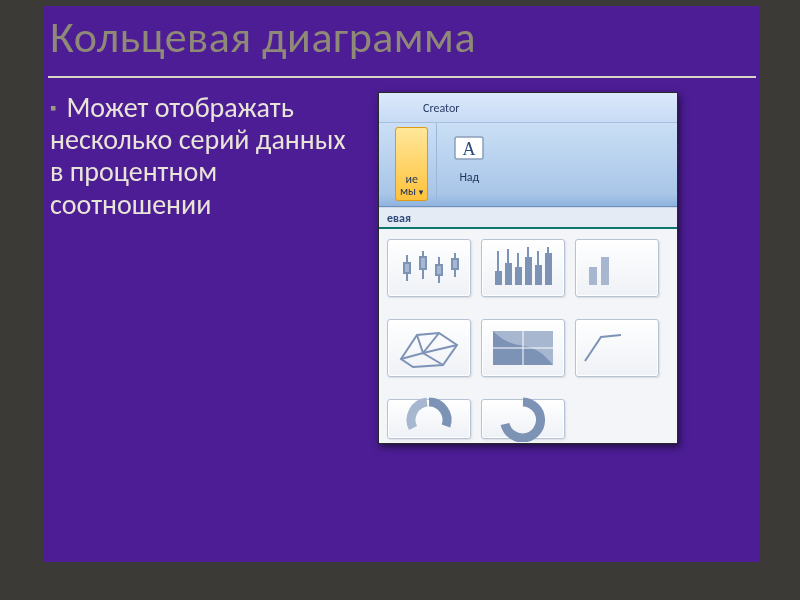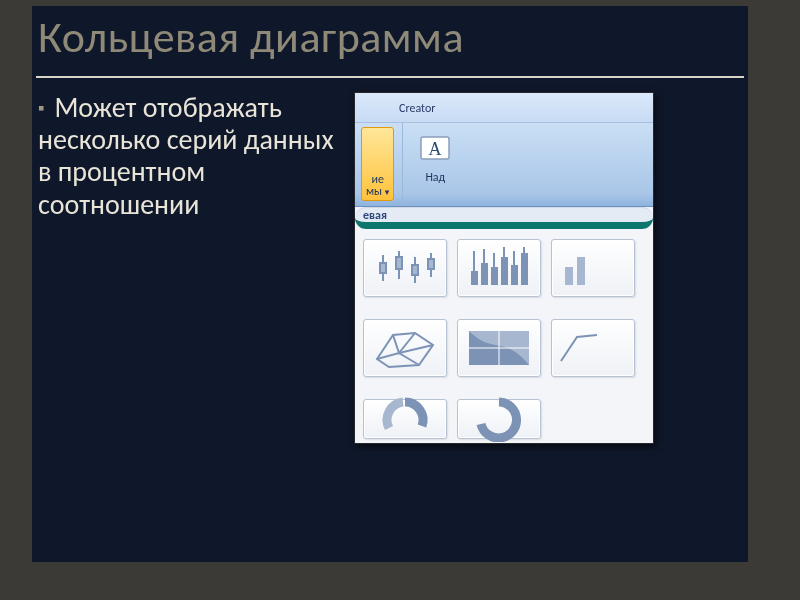--- a/index.html
+++ b/index.html
@@ -5,39 +5,39 @@
   * { box-sizing: border-box; margin: 0; padding: 0; }
   body {
     width: 800px; height: 600px;
     background: #3b3a37;
     font-family: Calibri, Arial, sans-serif;
     overflow: hidden;
     position: relative;
   }
   .slide {
     position: absolute;
-    left: 32px; top: 6px;
+    left: 44px; top: 6px;
     width: 716px; height: 556px;
-    background: #0f172a;
+    background: #4c1d95;
   }
   .title {
     color: #8f8977;
     font-size: 44px;
     font-weight: 300;
     padding: 4px 6px 12px 6px;
     letter-spacing: .5px;
   }
   .rule {
     border: none;
     border-top: 2px solid #d8d5c8;
     margin: 0 4px 14px 4px;
   }
   .content {
     display: flex;
-    gap: 16px;
+    gap: 28px;
     padding-left: 6px;
   }
   .bullets {
     flex: 0 0 300px;
     color: #e8e4d8;
     font-size: 28px;
     line-height: 1.15;
   }
   .bullets ul { list-style: none; }
   .bullets li::before {
@@ -87,27 +87,26 @@
   .rlabel { font-size:12px; line-height:1.05; text-align:center; white-space:nowrap; }
   .chevron { font-size:9px; color:#1f355e; }
 
   .gallery {
     background: #f3f5f9;
   }
   .section-label {
     height: 22px;
     background: #e4ebf5;
     border-top: 1px solid #cfd8e6;
-    border-bottom: 7px solid #0f766e;
+    border-bottom: 2px solid #0f766e;
     color: #2f4a7a;
     font-size: 12px;
     display:flex; align-items:center;
     padding-left: 8px;
     font-weight: bold;
-    border-radius: 11px;
   }
   .thumb-row {
     display:flex;
     gap: 10px;
     padding: 10px 8px 12px 8px;
     overflow:hidden;
   }
   .thumb {
     width: 84px; height: 58px;
     background: linear-gradient(#fff,#eef1f6);
@@ -135,21 +134,21 @@
         </ul>
     </div>
 
     <div class="shot">
 
       <div class="ribbon-top">
         <span>Creator</span>
       </div>
 
       <div class="ribbon">
-        <div class="rgroup" style="padding-left:6px;">
+        <div class="rgroup" style="padding-left:16px;">
           <div class="rbtn active" style="height:74px;justify-content:flex-end;">
             <span class="rlabel">ие</span>
             <span class="rlabel"><span>мы</span> <span class="chevron">▾</span></span>
           </div>
         </div>
         <div class="rgroup" style="border-right:none;">
           <div class="rbtn">
             <svg width="40" height="40" viewBox="0 0 40 40">
               <rect x="6" y="8" width="28" height="22" rx="2" fill="#fff" stroke="#8a9fbb" stroke-width="1.5"></rect>
               <text x="20" y="26" text-anchor="middle" font-family="Times New Roman" font-size="18" fill="#2c4a78">A</text>

